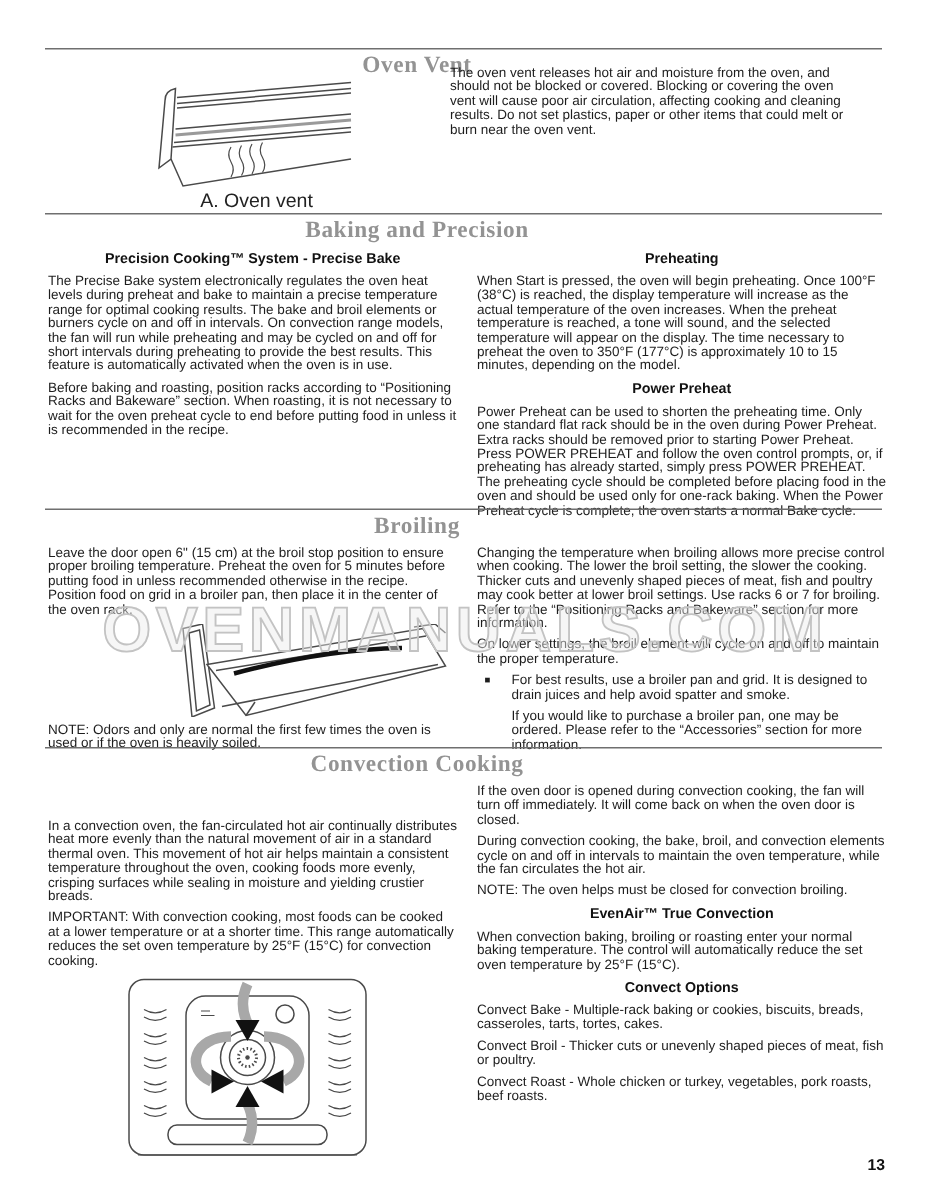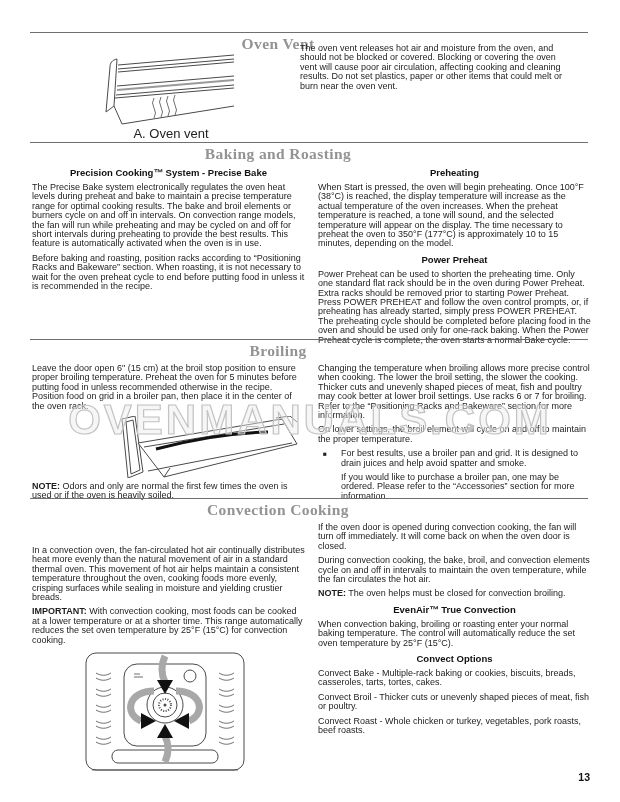--- a/index.html
+++ b/index.html
@@ -11,21 +11,21 @@
   .rule { position:absolute; left:30px; width:558px; height:1px; background:#6f6f6f; }
   .sec-title {
     position:absolute; left:0; width:556px; text-align:center;
     font-family:"Liberation Serif", serif; font-weight:bold;
     font-size:15.5px; line-height:18px; color:#939393; letter-spacing:0.4px;
   }
   .col { position:absolute; width:273px; font-size:9px; line-height:9.4px; }
   .col p { margin:0 0 5px 0; }
   .sub { font-size:9.5px; font-weight:bold; line-height:11px; margin:0 0 2px 0; color:#111;text-align:center; }
   .sub.gap { margin-top:4px; }
-  .b { font-weight:bold; }
+  .b { font-weight:normal; }
   .bullet-row { display:flex; margin:0 0 5px 0; }
   .bullet-row .sq { width:18px; padding-left:5px; font-size:6.5px; line-height:9.4px; }
   .bullet-row .bt { flex:1; }
   .indent { margin-left:23px !important; }
   .fig { margin:0; }
   .fig svg { display:block; }
   .caption { font-size:13px; line-height:9px; text-align:center; margin-top:3px; color:#222; }
   .vent-fig { position:absolute; left:102px; top:52px; width:138px; }
   .broil-fig { margin:2px 0 4px 72px; }
   .conv-fig { margin:6px 0 0 52px; }
@@ -65,21 +65,21 @@
       <path class="art" d="M73 43 q-3 5 0 10 q3 5 0 10" style="stroke-width:0.8"></path>
     </svg>
     <figcaption class="caption">A. Oven vent</figcaption>
   </figure>
 
   <div class="col" style="left:300px; top:44px">
     <p>The oven vent releases hot air and moisture from the oven, and should not be blocked or covered. Blocking or covering the oven vent will cause poor air circulation, affecting cooking and cleaning results. Do not set plastics, paper or other items that could melt or burn near the oven vent.</p>
   </div>
 
   <div class="rule" style="top:142px"></div>
-  <div class="sec-title" style="top:145px">Baking and Roasting</div>
+  <div class="sec-title" style="top:145px">Baking and Precision</div>
 
   <div class="col" style="left:32px; top:167px">
     <p class="sub">Precision Cooking™ System - Precise Bake</p>
     <p>The Precise Bake system electronically regulates the oven heat levels during preheat and bake to maintain a precise temperature range for optimal cooking results. The bake and broil elements or burners cycle on and off in intervals. On convection range models, the fan will run while preheating and may be cycled on and off for short intervals during preheating to provide the best results. This feature is automatically activated when the oven is in use.</p>
     <p>Before baking and roasting, position racks according to “Positioning Racks and Bakeware” section. When roasting, it is not necessary to wait for the oven preheat cycle to end before putting food in unless it is recommended in the recipe.</p>
   </div>
 
   <div class="col" style="left:318px; top:167px">
     <p class="sub">Preheating</p>
     <p>When Start is pressed, the oven will begin preheating. Once 100°F (38°C) is reached, the display temperature will increase as the actual temperature of the oven increases. When the preheat temperature is reached, a tone will sound, and the selected temperature will appear on the display. The time necessary to preheat the oven to 350°F (177°C) is approximately 10 to 15 minutes, depending on the model.</p>

